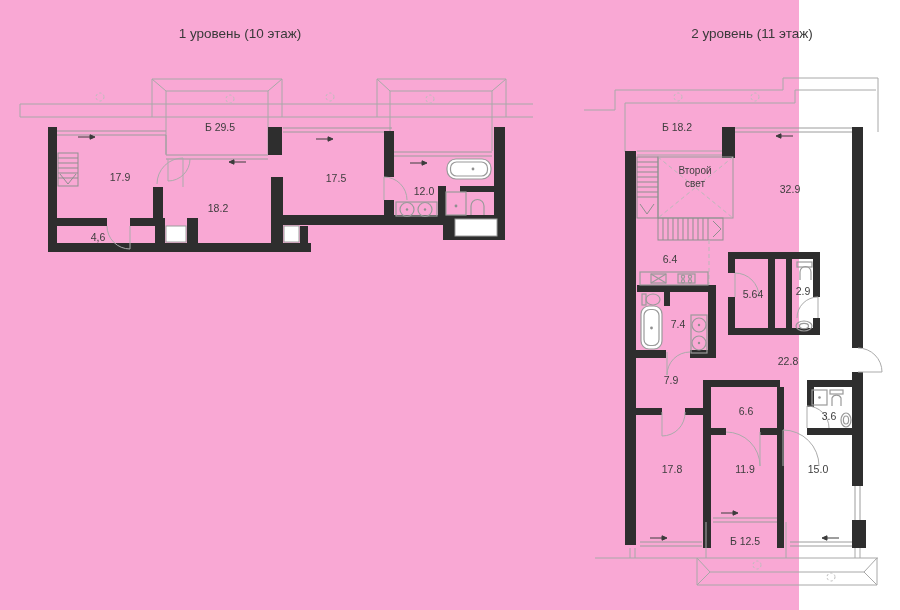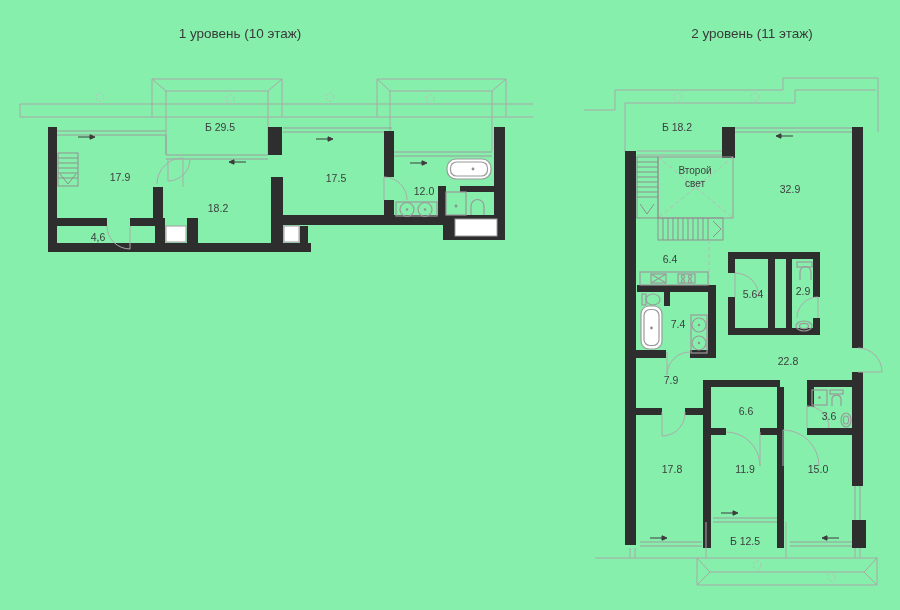--- a/index.html
+++ b/index.html
@@ -1,17 +1,17 @@
 <!DOCTYPE html>
 <html><head>
 <meta charset="utf-8">
 <style>
   html,body{margin:0;padding:0;background:#ffffff;}
   body{width:900px;height:610px;overflow:hidden;font-family:"Liberation Sans",sans-serif;}
-  #canvas{position:relative;width:900px;height:610px;background:#86efac;}
+  #canvas{position:relative;width:799px;height:610px;background:#f9a8d4;}
   svg{position:absolute;left:0;top:0;}
   .thin{stroke:#a8a8a8;stroke-width:1;fill:none;}
   .thin2{stroke:#9c9c9c;stroke-width:1;fill:none;}
   .wall{fill:#2e2e2e;stroke:none;}
   .niche{fill:#ffffff;stroke:#9c9c9c;stroke-width:1;}
   .fix{fill:#ffffff;stroke:#9a9a9a;stroke-width:1.2;}
   .fixl{fill:none;stroke:#9a9a9a;stroke-width:1.2;}
   .dash{stroke:#b9b9b9;stroke-width:1;fill:none;stroke-dasharray:4 3;}
   .vent{stroke:#bdbdbd;stroke-width:1;fill:none;stroke-dasharray:2.2 2.2;}
   .arc{stroke:#ababab;stroke-width:1;fill:none;}

